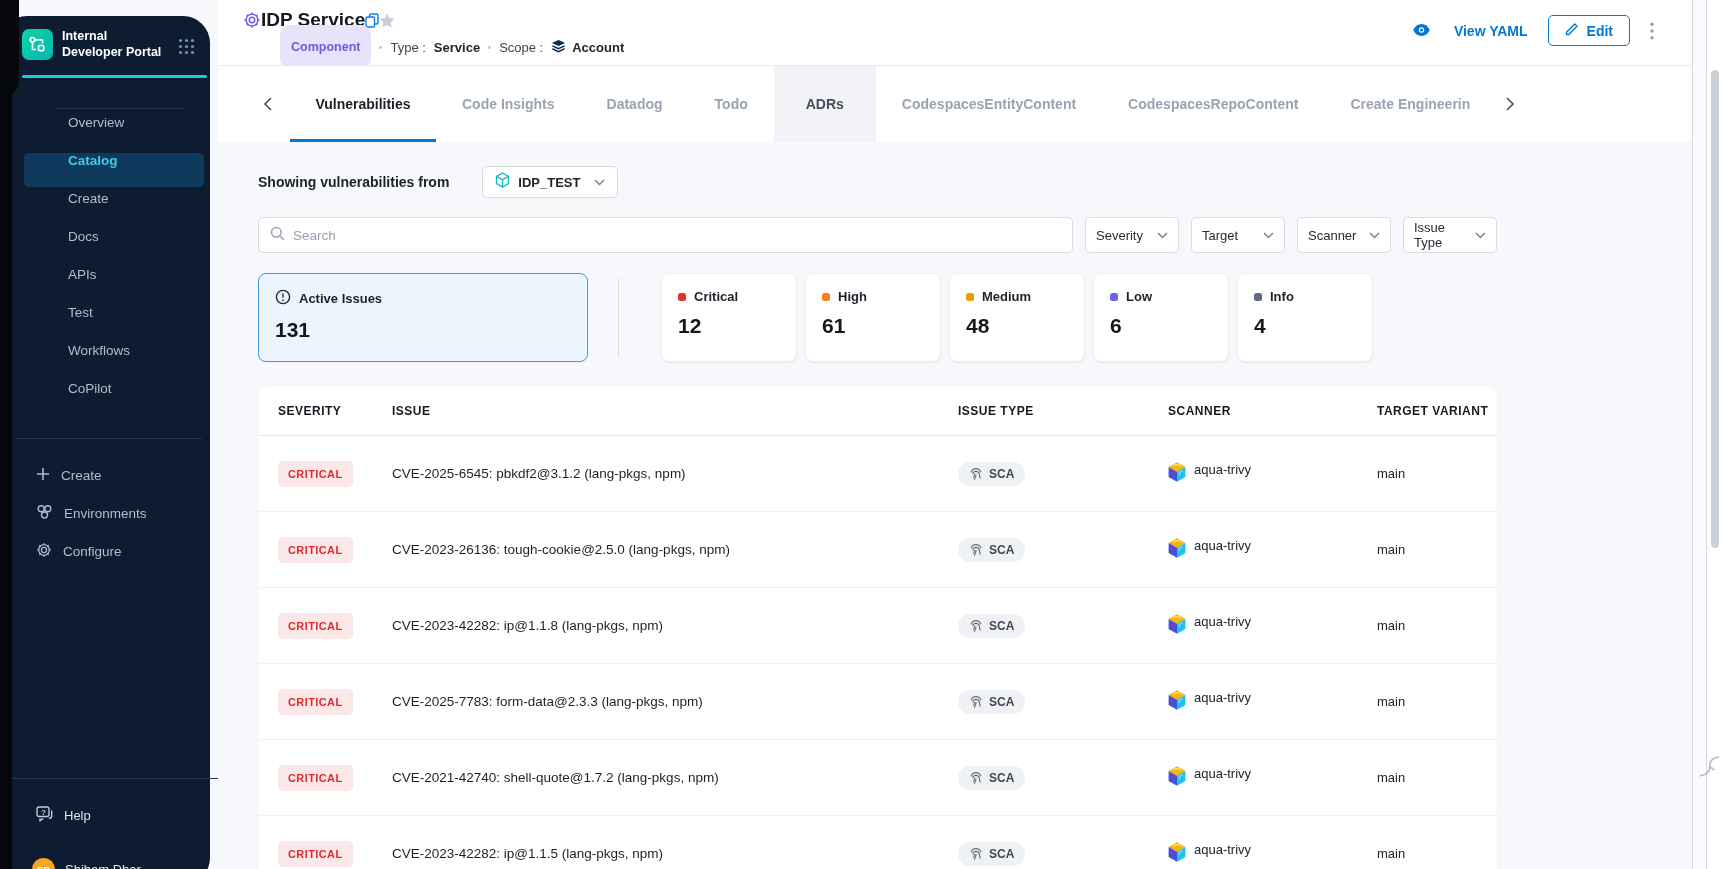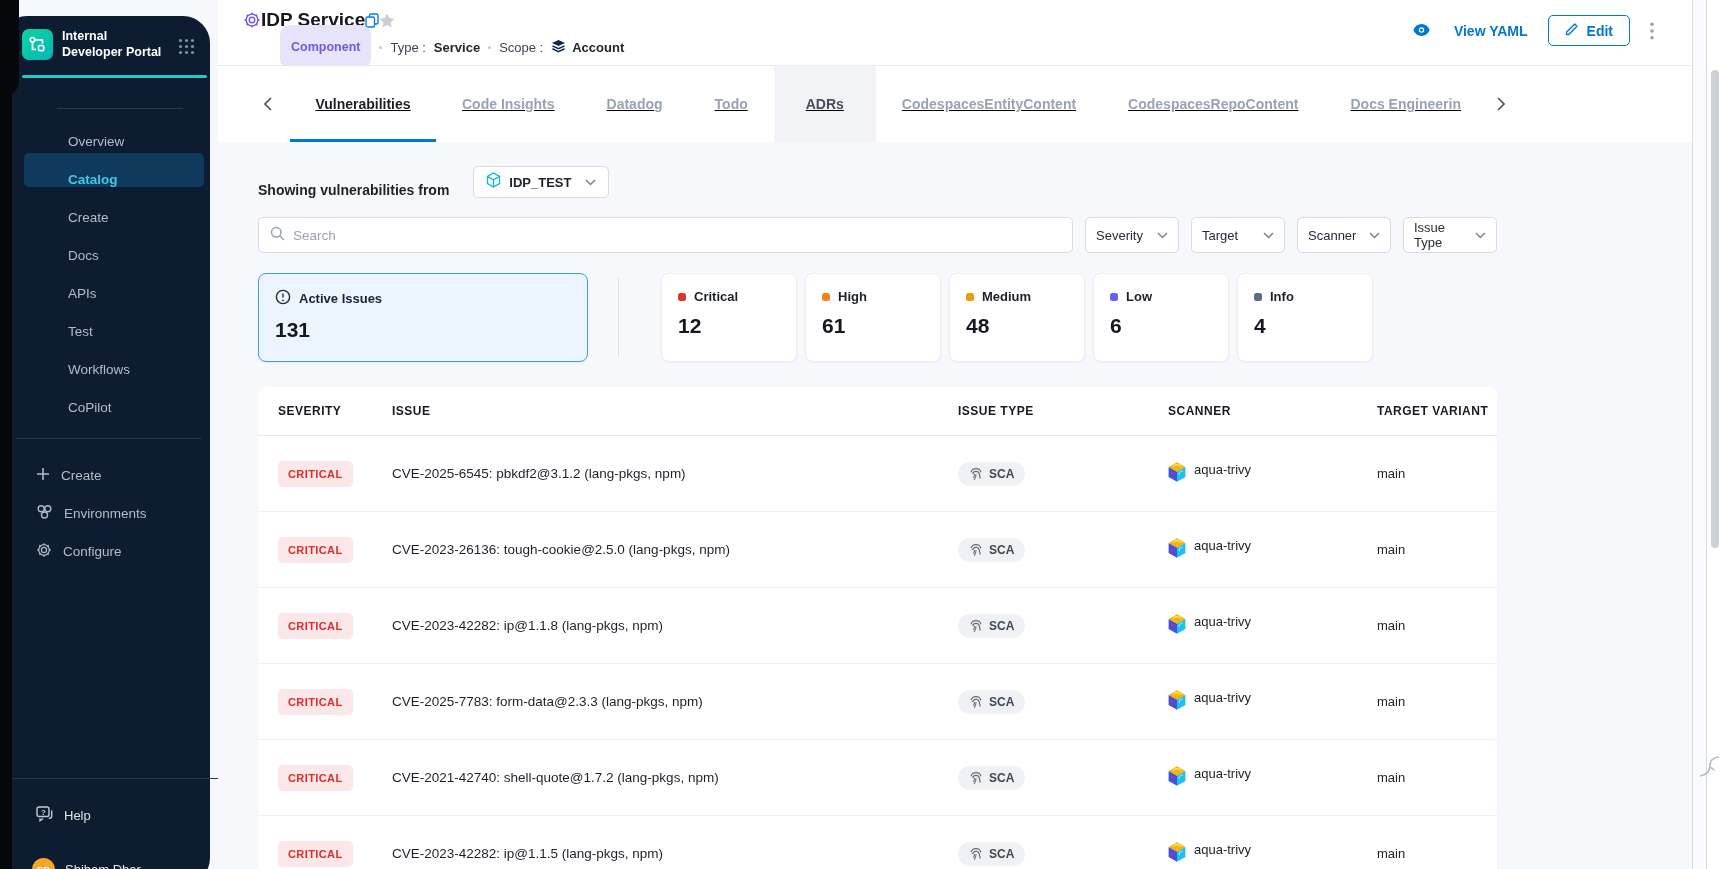--- a/index.html
+++ b/index.html
@@ -12,21 +12,21 @@
 
   
   .sidebar { position:absolute; left:0; top:16px; width:210px; height:100%; background:#0d1c30; z-index:2;border-radius:27px; }
   .logo-row { position:absolute; left:22px; top:13px; display:flex; gap:9px; align-items:flex-start; }
   .logo-badge { width:31px; height:31px; border-radius:7px; background:linear-gradient(135deg,#0bd6a0,#06b5b8); display:flex; align-items:center; justify-content:center; flex:none; }
   .logo-title { font-size:12.5px; font-weight:700; color:#fff; line-height:15.5px; width:100px; }
   .grid-icon { position:absolute; left:178px; top:22px; cursor:pointer; }
   .teal-line { position:absolute; left:22px; top:59px; width:185px; height:3px; background:#17cbd2; border-radius:2px; }
   .nav-divider { position:absolute; left:57px; top:92px; width:126px; height:1px; background:#24354c; }
   .nav { position:absolute; left:24px; top:99px; width:180px; }
-  .nav-item { height:34px; margin-bottom:4px; display:flex; align-items:flex-end; padding-left:44px; font-size:13.5px; color:#b3bdc9; border-radius:5px; cursor:pointer; }
+  .nav-item { height:34px; margin-bottom:4px; display:flex; align-items:flex-start; padding-left:44px; font-size:13.5px; color:#b3bdc9; border-radius:5px; cursor:pointer; }
   .nav-item.active { background:#10395e; color:#41c9e8; font-weight:600; }
   .nav-divider2 { position:absolute; left:16px; top:422px; width:186px; height:1px; background:#24354c; }
   .secondary { position:absolute; left:36px; top:440px; width:170px; }
   .sec-item { height:38px; display:flex; align-items:center; gap:11px; font-size:13.5px; color:#b3bdc9; cursor:pointer; }
   .footer-divider { position:absolute; left:0; top:762px; width:218px; height:1px; background:#24354c; }
   .help-row { position:absolute; left:36px; top:788px; height:22px; display:flex; gap:10px; align-items:center; font-size:13px; color:#dfe4e9; cursor:pointer; }
   .user-row { position:absolute; left:32px; top:842px; display:flex; gap:10px; align-items:center; cursor:pointer; }
   .avatar { width:23px; height:23px; border-radius:50%; background:#f5a623; color:#fff; font-size:9.5px; font-weight:700; display:flex; align-items:center; justify-content:center; }
   .user-name { font-size:13px; color:#e3e7ec; }
 
@@ -40,34 +40,34 @@
   .entity-badge { background:#e7e3fa; color:#6a5ddb; font-size:12.5px; font-weight:600; padding:15px 11px; border-radius:10px; }
   .sep-dot { width:3px; height:3px; border-radius:50%; background:#c3c7cf; flex:none; }
   .meta-strong { font-weight:700; color:#22272e; }
   .scope-wrap { display:flex; align-items:center; gap:6px; }
   .header-actions { position:absolute; right:70px; top:15px; display:flex; align-items:center; gap:20px; }
   .view-yaml { display:flex; gap:24px; align-items:center; color:#0278d5; font-size:14px; font-weight:700; cursor:pointer; }
   .edit-btn { display:flex; gap:8px; align-items:center; border:1px solid #0278d5; color:#0278d5; font-size:14px; font-weight:600; border-radius:5px; padding:6px 16px; background:#fff; cursor:pointer; }
   .kebab { cursor:pointer; display:flex; align-items:center; }
 
   
-  .tab-strip { position:absolute; top:66px; left:0; right:17px; height:76px; background:#fff; display:flex; align-items:center;text-decoration:underline; }
+  .tab-strip { position:absolute; top:66px; left:0; right:17px; height:76px; background:#fff; display:flex; align-items:center; }
   .strip-chev { display:flex; align-items:center; cursor:pointer; }
   .strip-chev.left { margin-left:46px; }
   .strip-chev.right { margin-left:10px; }
   .tab { font-size:14px; font-weight:600; color:#9aa3b2; padding:0 26px; height:76px; display:flex; align-items:center; cursor:pointer; white-space:nowrap; }
   .tab.active { color:#1b1f26; font-weight:700; position:relative; width:146px; justify-content:center; padding:0; margin-left:18px; }
   .tab.active::after { content:""; position:absolute; left:0; right:0; bottom:0; height:3px; background:#0278d5; }
   .tab.block { background:#f2f3f7; color:#454e5b; padding:0 32px; }
 
   
   .content { position:absolute; left:40px; top:142px; width:1239px; }
-  .showing-row { margin-top:24px; height:32px; display:flex; align-items:flex-end; }
+  .showing-row { margin-top:24px; height:32px; display:flex; align-items:center;gap:28px; }
   .showing-label { font-size:14px; font-weight:700; color:#1c2126; }
-  .source-select { margin-left:24px; height:32px; display:flex; align-items:center; gap:8px; background:#fff; border:1px solid #d9dbe3; border-radius:5px; padding:2px 12px; cursor:pointer; }
+  .source-select { margin-left:5px; height:32px; display:flex; align-items:center; gap:8px; background:#fff; border:1px solid #d9dbe3; border-radius:5px; padding:2px 12px; cursor:pointer; }
   .source-select .src-name { font-size:13px; font-weight:600; color:#22272e; }
   .source-select svg.chev { margin-left:6px; }
 
   .toolbar { margin-top:19px; height:36px; display:flex; gap:12px; }
   .search-box { flex:1; height:36px; background:#fff; border:1px solid #d9dbe3; border-radius:5px; display:flex; align-items:center; gap:8px; padding:0 11px; }
   .search-box input { border:none; outline:none; flex:1; font-size:13.5px; color:#2a2f37; font-family:"Liberation Sans",sans-serif; background:transparent; }
   .search-box input::placeholder { color:#9aa1ad; }
   .filter-box { width:94px; height:36px; background:#fff; border:1px solid #d9dbe3; border-radius:5px; display:flex; align-items:center; justify-content:space-between; padding:0 10px; cursor:pointer; }
   .filter-box .f-label { font-size:13px; color:#262c35; }
 
@@ -293,21 +293,21 @@
       <div class="tab block">
           <span>ADRs</span>
         </div>
       <div class="tab">
           <span>CodespacesEntityContent</span>
         </div>
       <div class="tab">
           <span>CodespacesRepoContent</span>
         </div>
       <div class="tab">
-          <span>Docs Engineerin</span>
+          <span>Create Engineerin</span>
         </div>
       <span class="strip-chev right">
           <svg width="8" height="14" viewBox="0 0 8 14" fill="none" stroke="#4e565f" stroke-width="1.7">
             <path d="M1 1l6 6-6 6"></path>
           </svg>
         </span>
     </div>
 
     <div class="content">
 

